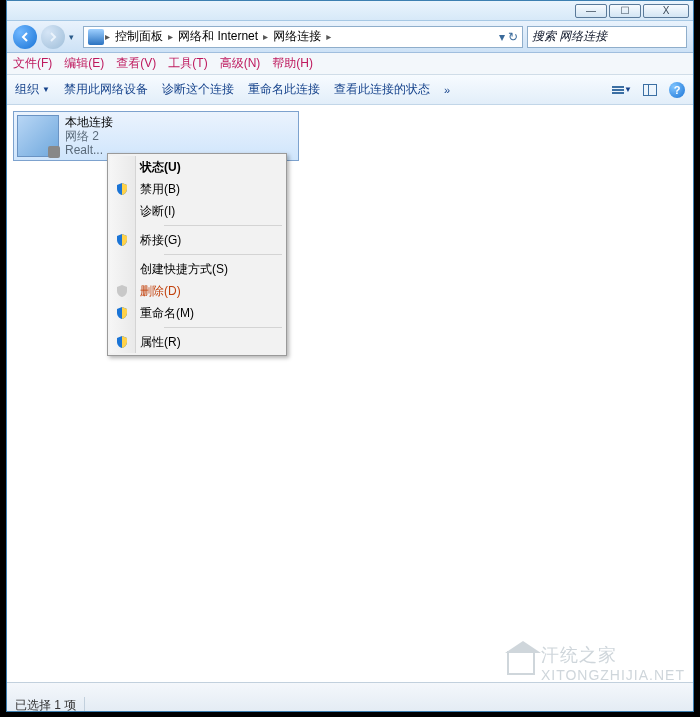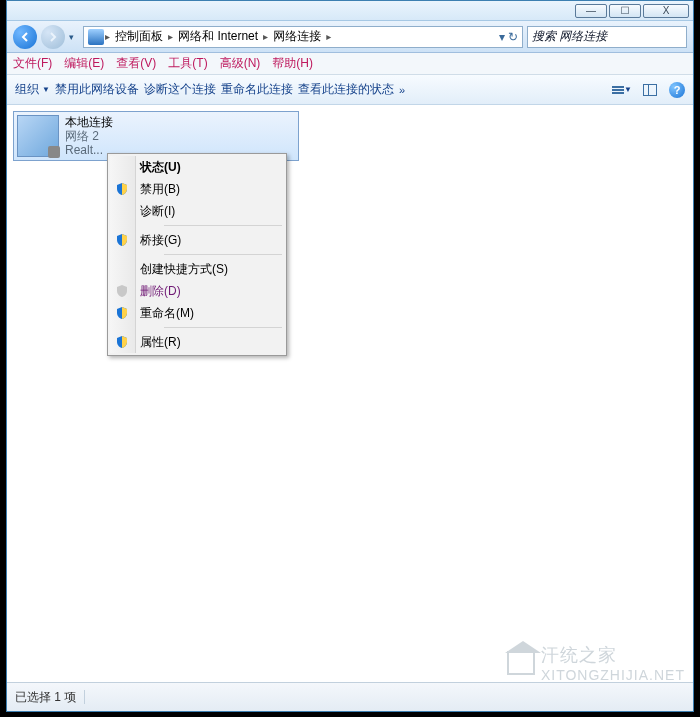--- a/index.html
+++ b/index.html
@@ -14,43 +14,43 @@
   .drop-tiny { width: 10px; color: #2a5a8a; font-size: 9px; }
   .addr-path { flex: 1; height: 22px; background: #fff; border: 1px solid #8faecb; display: flex; align-items: center; padding: 0 4px; gap: 1px; }
   .addr-icon { width: 16px; height: 16px; background: linear-gradient(to bottom,#9fd0ff,#2a72c0); display: inline-block; border-radius: 2px; }
   .crumb { padding: 8px 4px; color: #000; }
   .crumb-sep { color: #555; font-size: 10px; }
   .addr-right { display: flex; align-items: center; gap: 6px; margin-left: auto; }
   .refresh-group { display: flex; align-items: center; gap: 3px; color: #3a6a9a; }
   .searchbox { width: 160px; height: 22px; border: 1px solid #8faecb; background: #fff; display: flex; align-items: center; padding: 0 4px; color: #0f172a; font-style: italic; gap: 4px; }
   .menubar { height: 22px; background: #f3f7fb; border-bottom: 1px solid #d0dde8; display: flex; align-items: center; padding: 0 6px; gap: 12px; }
   .menubar span { color: #be185d; }
-  .toolbar { height: 30px; background: linear-gradient(to bottom,#f7fbff,#e2eef9); border-bottom: 1px solid #c2d6e8; display: flex; align-items: center; padding: 0 8px; gap: 5px; color: #15428b; }
+  .toolbar { height: 30px; background: linear-gradient(to bottom,#f7fbff,#e2eef9); border-bottom: 1px solid #c2d6e8; display: flex; align-items: center; padding: 0 8px; gap: 14px; color: #15428b; }
   .toolbar .org { display: flex; align-items: center; gap: 3px; }
   .toolbar-right { margin-left: auto; display: flex; align-items: center; gap: 10px; }
   .tb-icon { width: 18px; height: 18px; display: inline-flex; align-items: center; justify-content: center; }
   .content { position: relative; width: 100%; height: calc(100% - 20px - 32px - 22px - 30px - 22px); background: #fff; padding: 6px; }
   .conn-item { width: 286px; height: 50px; border: 1px solid #7da2ce; background: linear-gradient(to bottom,#ebf3fd,#cfe5fc); display: flex; gap: 6px; padding: 3px 6px 3px 3px; }
   .conn-icon { width: 42px; height: 42px; background: linear-gradient(135deg,#b8d6f5,#6fa8dd); border: 1px solid #6a93c3; position: relative; }
   .conn-icon::after { content:""; position:absolute; bottom:-2px; right:-2px; width:12px; height:12px; background:#888; border-radius:2px; }
   .conn-text { display: flex; flex-direction: column; justify-content: center; line-height: 14px; }
   .conn-text .l1 { color: #000; }
   .conn-text .l2, .conn-text .l3 { color: #5a6a7a; }
   .ctxmenu { position: absolute; left: 100px; top: 152px; width: 180px; background: #f2f2f2; border: 1px solid #9a9a9a; box-shadow: 2px 2px 4px rgba(0,0,0,0.3); padding: 2px; }
   .ctx-col { display: flex; }
   .ctx-iconcol { width: 26px; background: linear-gradient(to right,#f6f6f6,#e9e9e9); border-right: 1px solid #d4d4d4; }
   .ctx-body { flex: 1; }
   .ctx-item { height: 22px; display: flex; align-items: center; position: relative; padding-left: 30px; margin-left: -26px; }
   .ctx-item .shield { position: absolute; left: 5px; width: 14px; height: 14px; }
   .ctx-item .lbl { color: #000; }
   .ctx-item.bold .lbl { font-weight: bold; }
-  .ctx-item.disabled .lbl { color: #701a75; }
+  .ctx-item.disabled .lbl { color: #c2410c; }
   .ctx-sep { height: 1px; background: #d4d4d4; margin: 3px 2px 3px 28px; }
   .shield svg { width: 14px; height: 14px; }
-  .statusbar { position: absolute; bottom: 0; left: 0; right: 0; height: 22px; background: linear-gradient(to bottom,#f4f7fb,#e4ecf4); border-top: 1px solid #c2d0dd; display: flex; align-items: center; padding: 14px 8px; color: #333; }
+  .statusbar { position: absolute; bottom: 0; left: 0; right: 0; height: 22px; background: linear-gradient(to bottom,#f4f7fb,#e4ecf4); border-top: 1px solid #c2d0dd; display: flex; align-items: flex-start; padding: 14px 8px; color: #333; }
   .statusbar .sep { border-left: 1px solid #c2d0dd; height: 14px; margin: 0 8px; }
   .watermark { position: absolute; right: 8px; bottom: 28px; color: #cfd6db; font-family: Arial; letter-spacing: 1px; display:flex; align-items:center; gap:6px; }
   .watermark .house { width:28px; height:24px; border:2px solid #cfd6db; position:relative; }
   .watermark .house::before { content:""; position:absolute; top:-12px; left:-4px; width:0; height:0; border-left:18px solid transparent; border-right:18px solid transparent; border-bottom:12px solid #cfd6db; }
   .watermark .txt { font-size: 18px; }
   .watermark .sub { font-size: 14px; display:block; }
   .chevdbl { font-size:11px; letter-spacing:-2px; }
   .view-icon { display:inline-flex; flex-direction:column; gap:1px; }
   .view-icon i { width:12px; height:2px; background:#3b6fa3; display:block; }
   .pane-icon { width:14px; height:12px; border:1px solid #3b6fa3; position:relative; display:inline-block; }

